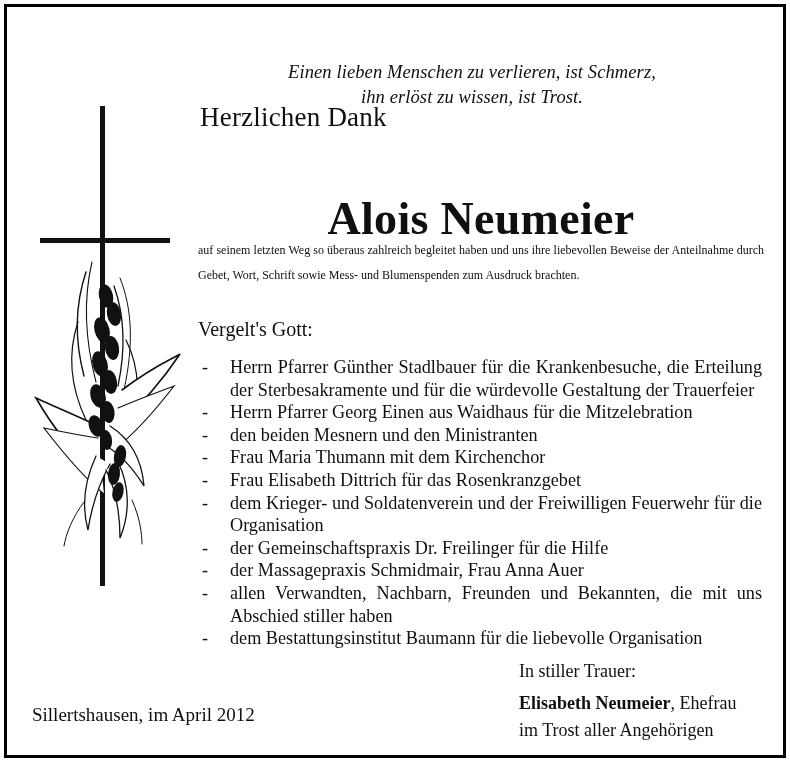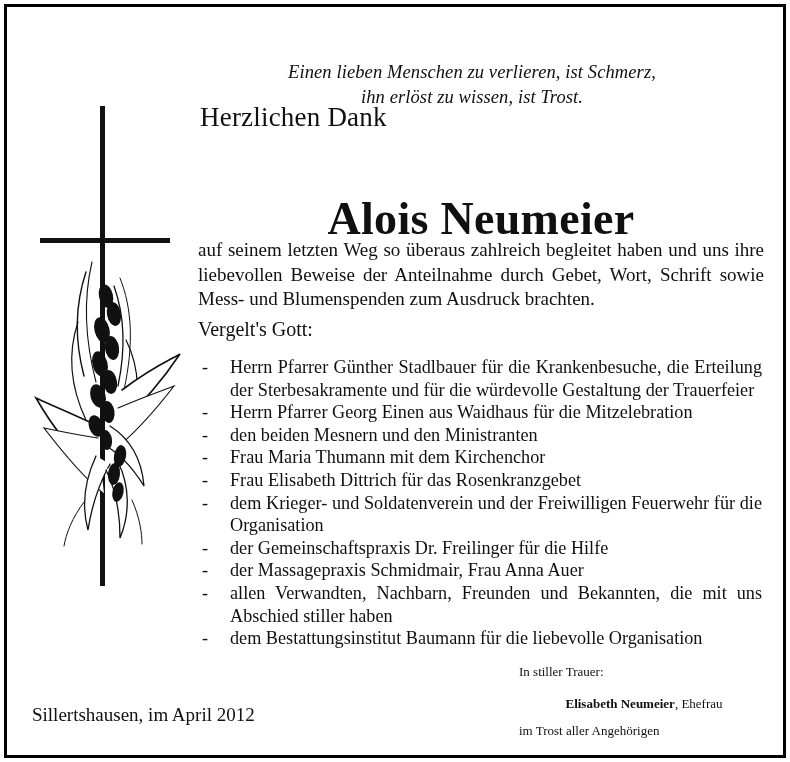--- a/index.html
+++ b/index.html
@@ -80,21 +80,21 @@
     line-height: 54px;
     letter-spacing: 0.3px;
     margin-top: 24px;
   }
 
   .body-par {
     position: absolute;
     left: 198px;
     top: 238px;
     width: 566px;
-    font-size: 19px;
+    font-size: 12px;
     line-height: 24.5px;
     text-align: justify;
   }
 
   .vergelt {
     position: absolute;
     left: 198px;
     top: 315px;
     font-size: 20px;
     line-height: 28px;
@@ -126,24 +126,24 @@
     left: 32px;
     top: 703px;
     font-size: 19px;
     line-height: 24px;
   }
   .mourning {
     position: absolute;
     left: 519px;
     top: 658px;
     width: 250px;
-    font-size: 13px;
+    font-size: 18px;
     line-height: 27px;
   }
-  .mourning .line2 { margin-top: 5px; text-align: center; }
+  .mourning .line2 { margin-top: 5px; }
   .mourning b { font-weight: bold; }
 </style>
 </head>
 <body>
 
 <div class="page">
   <div class="frame"></div>
 
   <div class="illustration">
     <svg width="180" height="520" viewBox="0 0 180 520" xmlns="http://www.w3.org/2000/svg">

